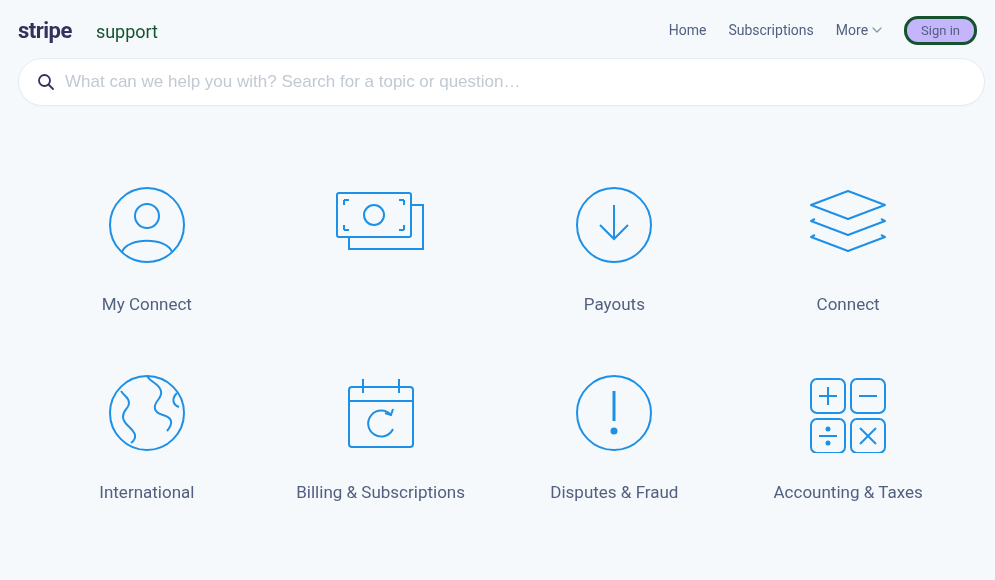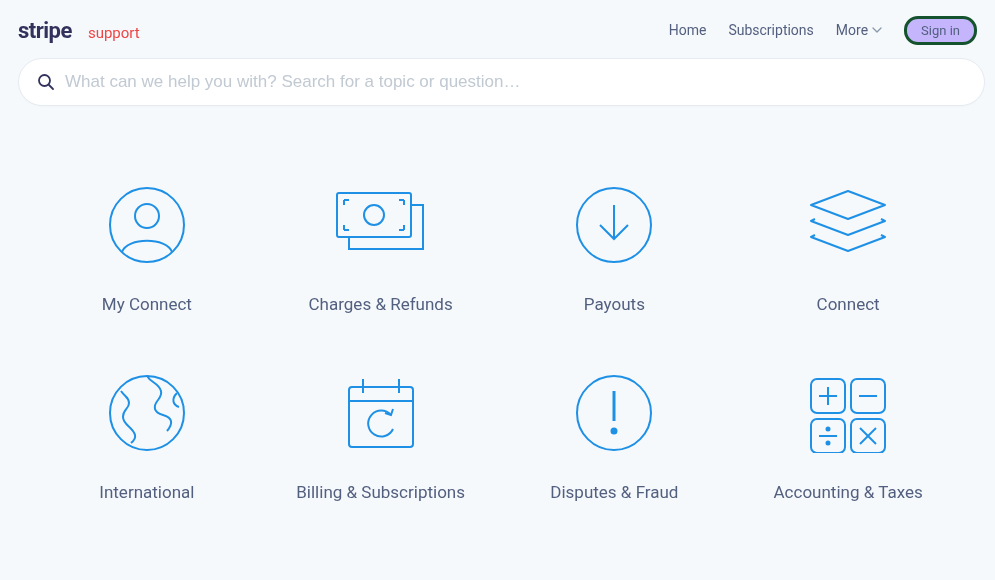--- a/index.html
+++ b/index.html
@@ -17,32 +17,32 @@
     .header {
       display: flex;
       align-items: center;
       justify-content: space-between;
       padding: 12px 18px 0 18px;
       height: 48px;
     }
     .logo-wrap {
       display: flex;
       align-items: baseline;
-      gap: 16px;
+      gap: 24px;
     }
     .logo-stripe {
       font-family: -apple-system, BlinkMacSystemFont, "Segoe UI", Roboto, Arial, sans-serif;
       font-weight: 700;
       font-size: 22px;
       color: #32325d;
       letter-spacing: -0.5px;
     }
     .logo-support {
-      font-size: 15px;
-      color: #ef4444;
+      font-size: 18px;
+      color: #14532d;
       font-weight: 400;
     }
     .nav-right {
       display: flex;
       align-items: center;
       gap: 22px;
     }
     .nav-link {
       color: #525f7f;
       font-size: 14px;
@@ -168,21 +168,20 @@
       <svg width="100" height="80" viewBox="0 0 100 80" fill="none" stroke="#1e90e5" stroke-width="2">
         <rect x="6" y="8" width="74" height="44" rx="2"></rect>
         <circle cx="43" cy="30" r="10"></circle>
         <path d="M13 15 L18 15 M13 15 L13 20"></path>
         <path d="M73 15 L68 15 M73 15 L73 20"></path>
         <path d="M13 45 L18 45 M13 45 L13 40"></path>
         <path d="M73 45 L68 45 M73 45 L73 40"></path>
         <path d="M80 20 L92 20 L92 64 L18 64 L18 52"></path>
       </svg>
     </div>
-    <div class="card-label">Charges &amp; Refunds</div>
   </div>
 
   <div class="card">
     <div class="icon-box">
       <svg width="80" height="80" viewBox="0 0 80 80" fill="none" stroke="#1e90e5" stroke-width="2">
         <circle cx="40" cy="40" r="37"></circle>
         <line x1="40" y1="20" x2="40" y2="54"></line>
         <path d="M26 40 L40 54 L54 40"></path>
       </svg>
     </div>

